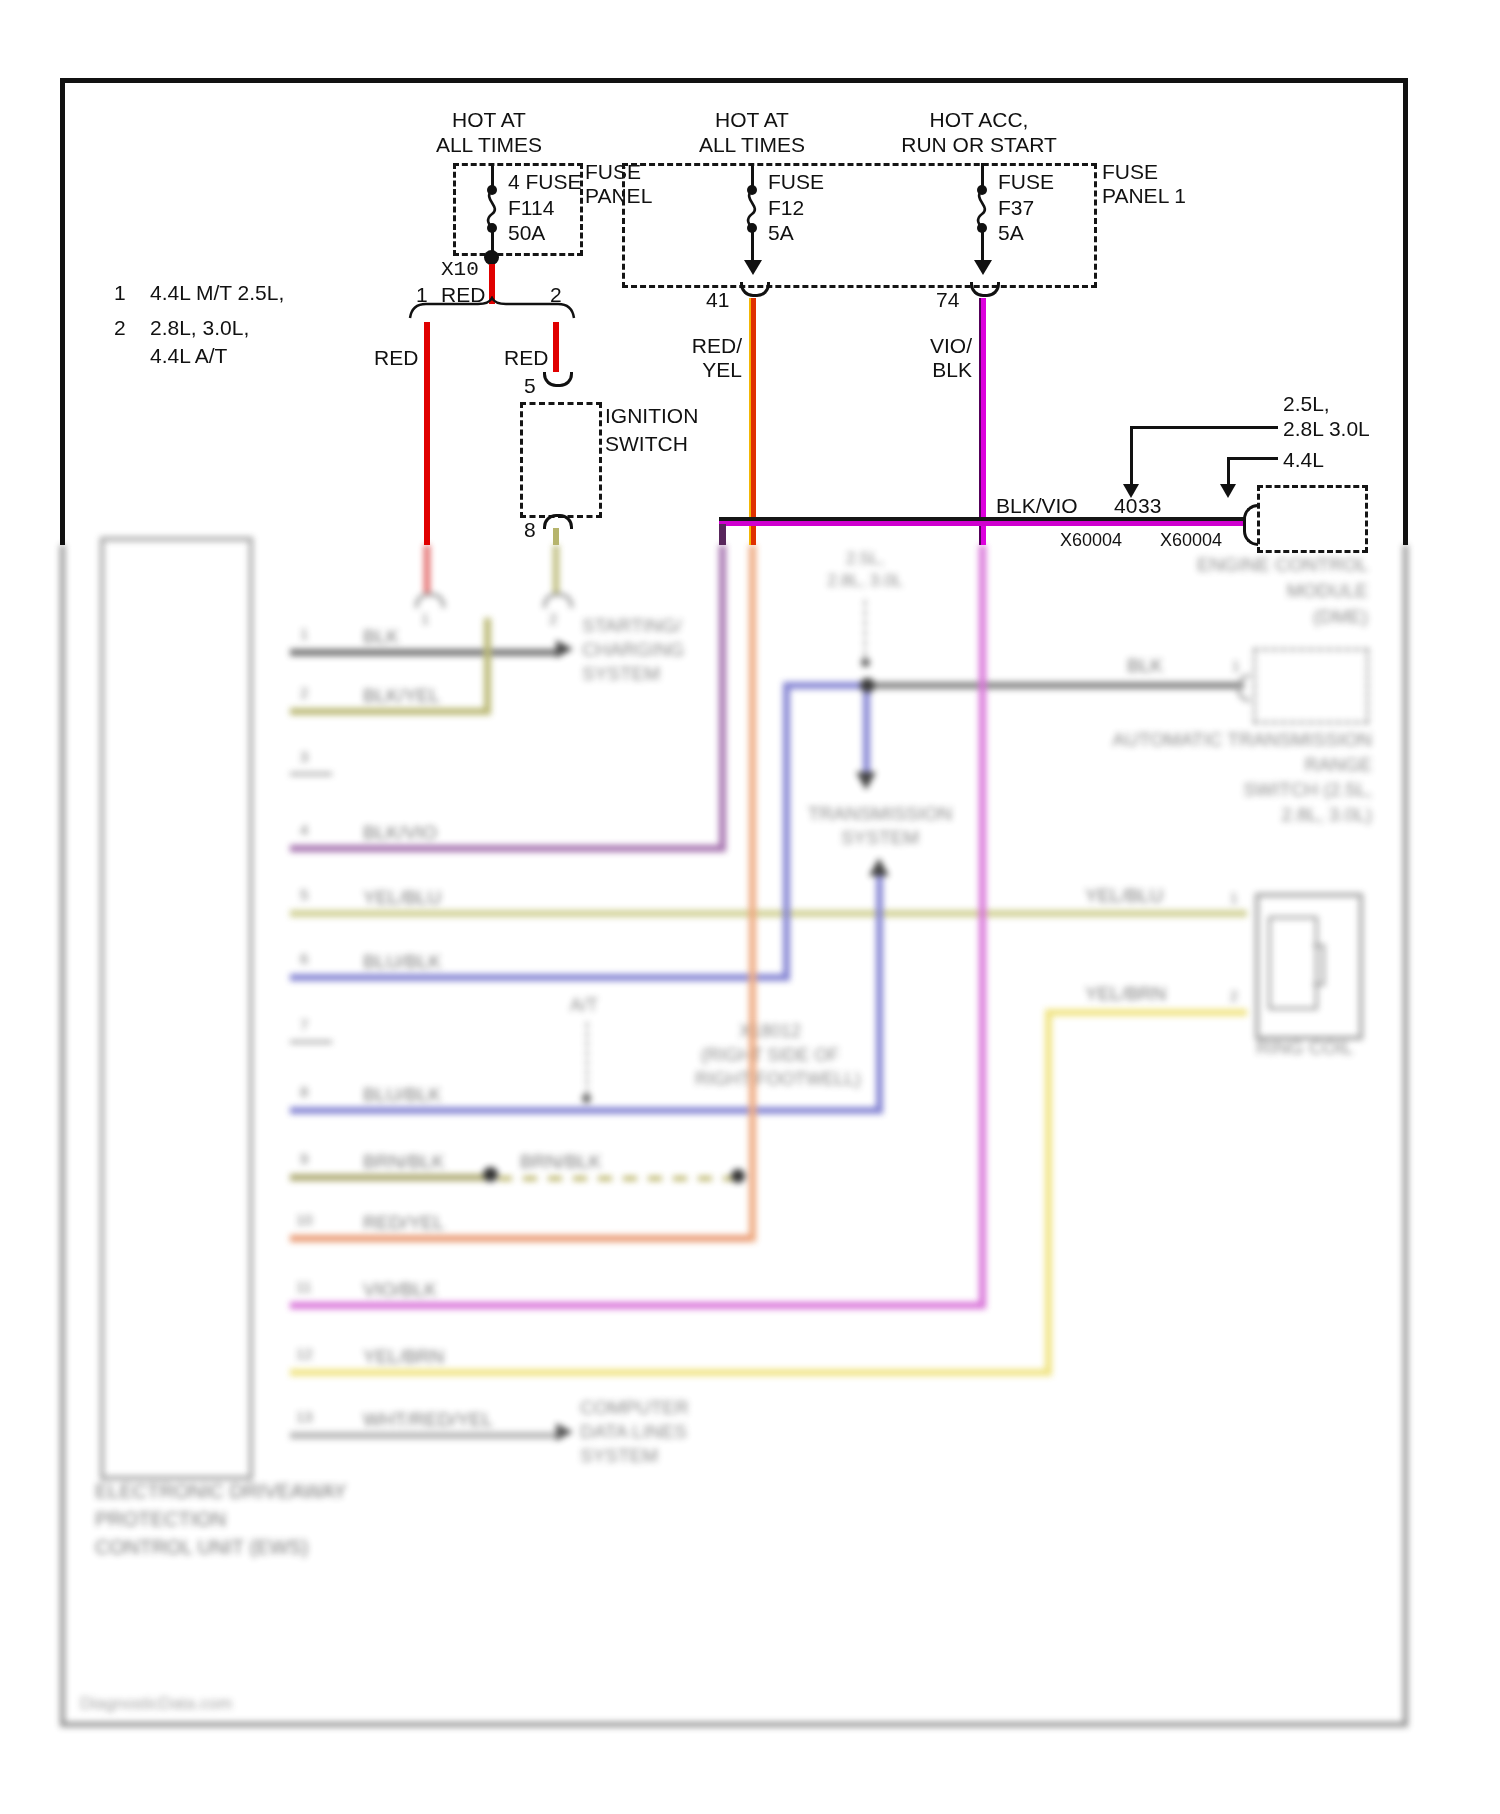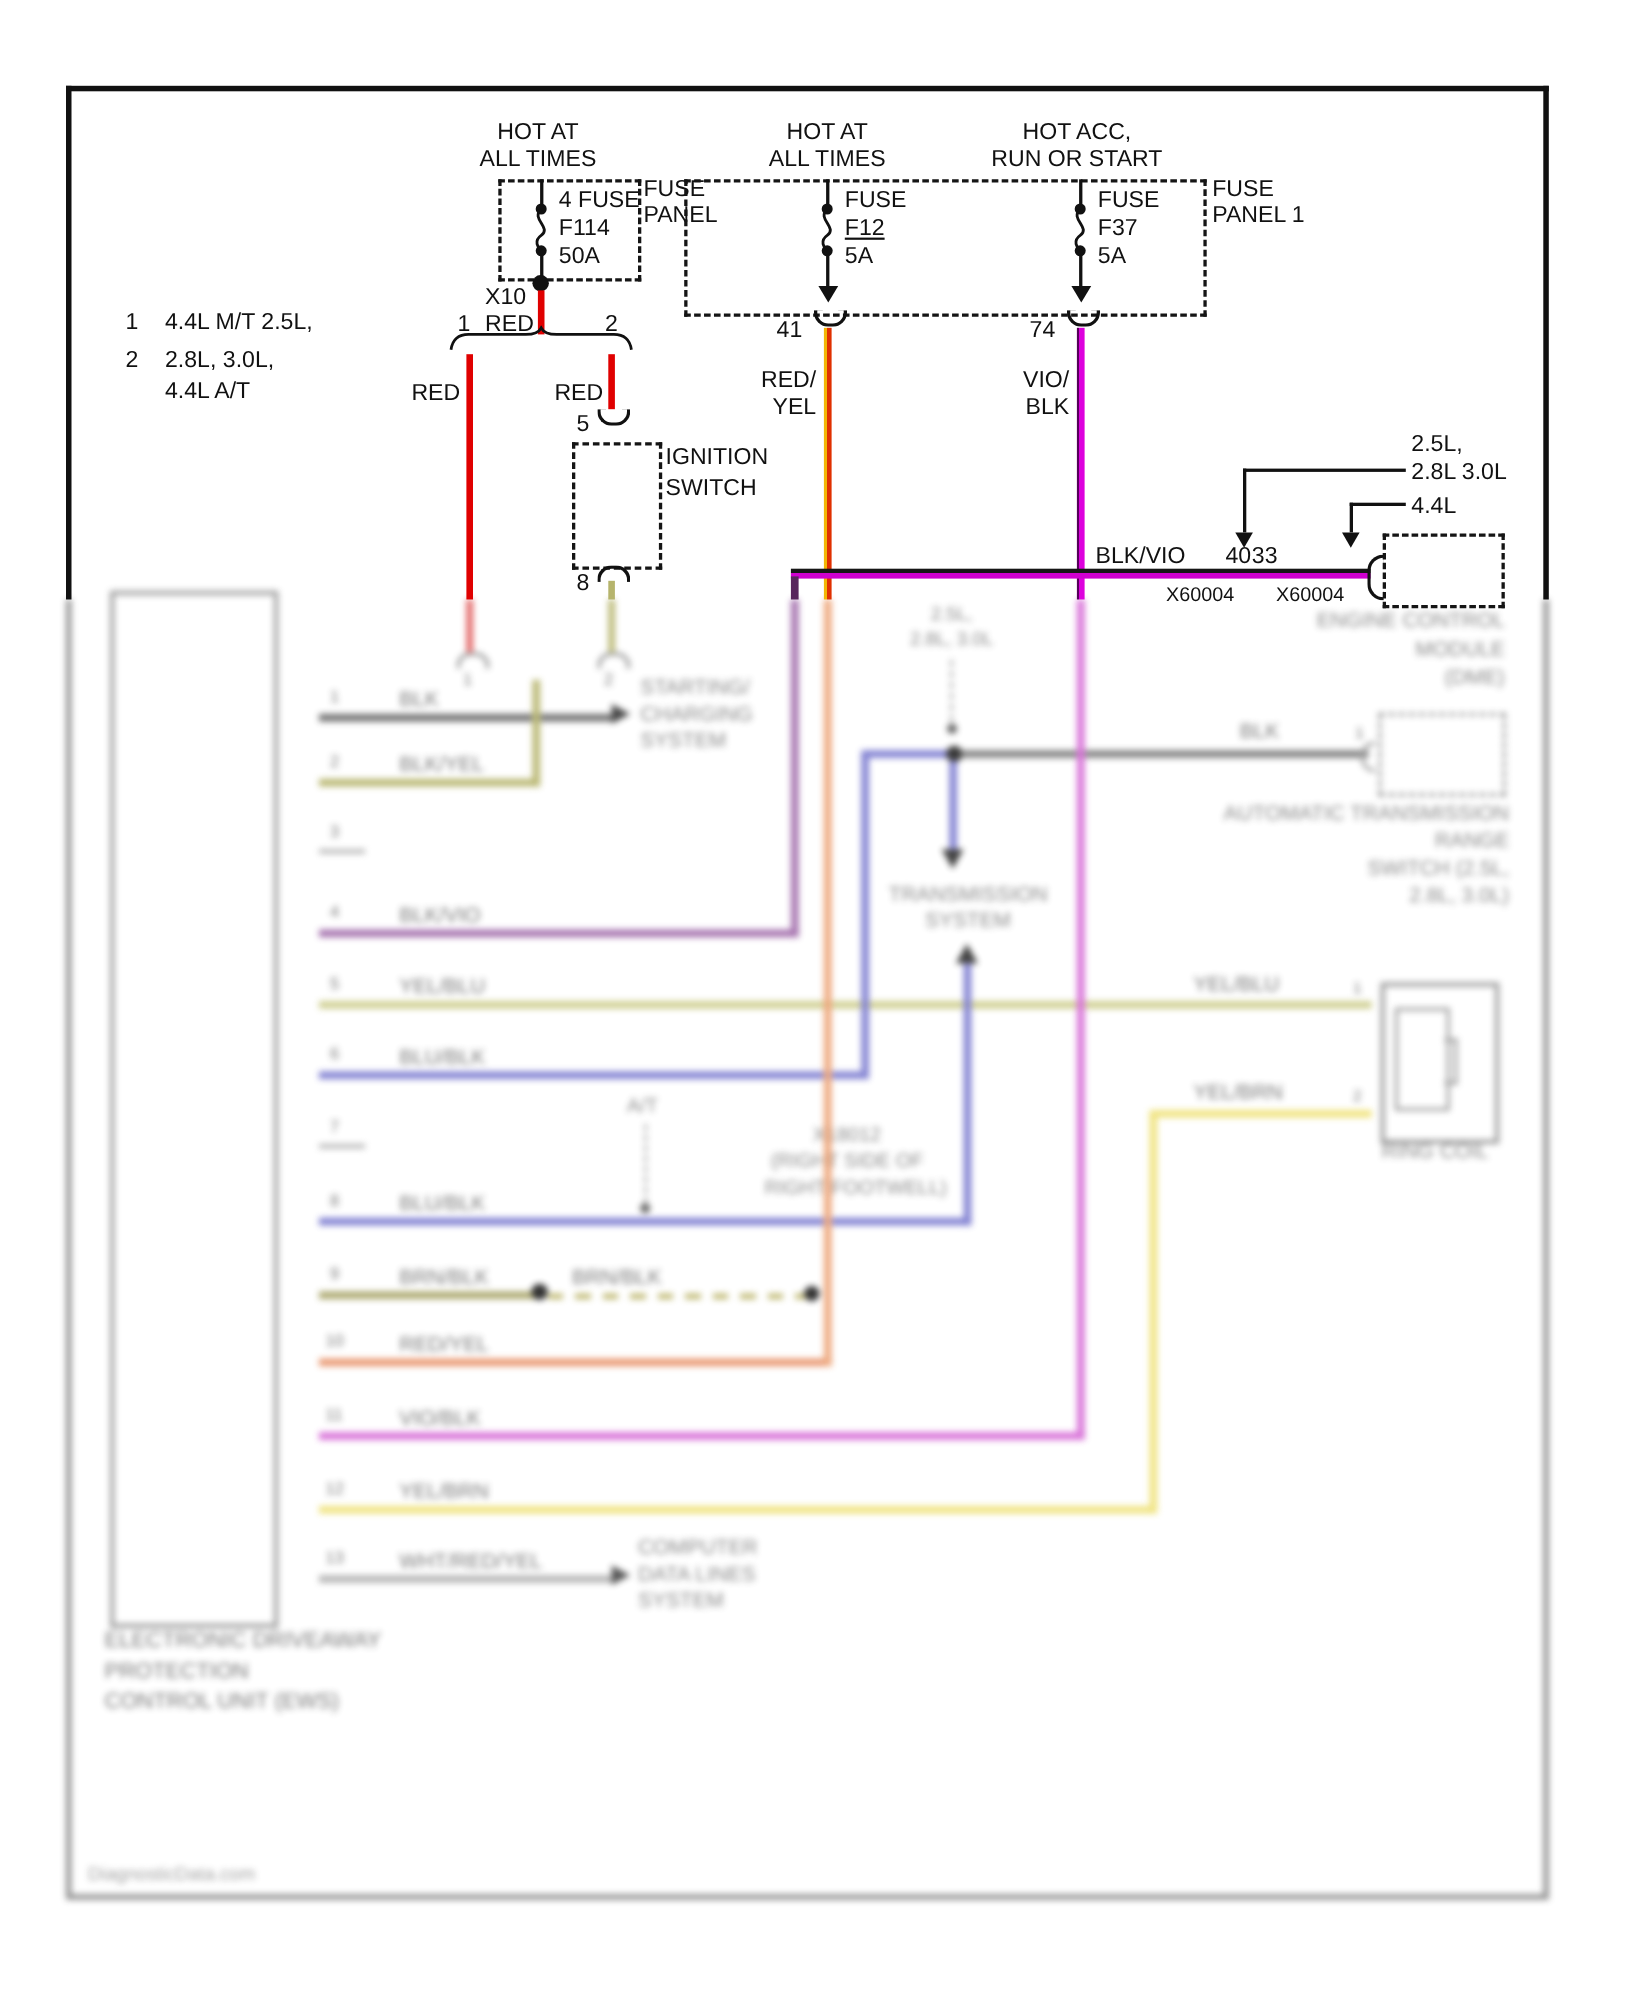--- a/index.html
+++ b/index.html
@@ -187,21 +187,21 @@
         <circle cx="14" cy="45" r="5" fill="#111"></circle>
       <path d="M14,7 C4,16 24,24 14,31 C7,36 11,42 14,45" fill="none" stroke="#111" stroke-width="2.6"></path>
     </svg>
     <div class="w" style="left:491px;top:231px;width:3px;height:22px;background:#111;"></div>
     <div class="t" style="left:508px;top:170px;">4 FUSE</div>
     <div class="t" style="left:508px;top:196px;">F114</div>
     <div class="t" style="left:508px;top:221px;">50A</div>
     <div class="t" style="left:585px;top:160px;">FUSE</div>
     <div class="t" style="left:585px;top:184px;">PANEL</div>
     <div class="dot" style="left:484px;top:250px;width:15px;height:15px;"></div>
-    <div class="t" style="left:441px;top:258px;">X10</div>
+    <div class="t" style="left:441px;top:258px;font-family:Liberation Mono, monospace;">X10</div>
     <div class="w" style="left:489px;top:264px;width:6px;height:40px;background:#e00000;"></div>
     <div class="t" style="left:416px;top:283px;">1</div>
     <div class="t" style="left:441px;top:283px;">RED</div>
     <div class="t" style="left:550px;top:283px;">2</div>
     <svg style="position:absolute;left:408px;top:296px;" width="168" height="24" viewBox="0 0 168 24">
       <path d="M2,22 Q4,8 18,8 L70,8 Q81,8 84,2 Q87,8 98,8 L150,8 Q164,8 166,22" fill="none" stroke="#111" stroke-width="2.5"></path>
     </svg>
     <div class="w" style="left:424px;top:322px;width:6px;height:223px;background:#e00000;"></div>
     <div class="w" style="left:553px;top:322px;width:6px;height:50px;background:#e00000;"></div>
     <div class="t" style="left:374px;top:346px;">RED</div>
@@ -226,21 +226,21 @@
 
     <div class="w" style="left:751px;top:163px;width:3px;height:24px;background:#111;"></div>
     <svg style="position:absolute;left:738px;top:183px;" width="28" height="54" viewBox="0 0 28 54">
       <circle cx="14" cy="7" r="5" fill="#111"></circle>
         <circle cx="14" cy="45" r="5" fill="#111"></circle>
       <path d="M14,7 C4,16 24,24 14,31 C7,36 11,42 14,45" fill="none" stroke="#111" stroke-width="2.6"></path>
     </svg>
     <div class="w" style="left:751px;top:231px;width:3px;height:30px;background:#111;"></div>
     <div class="arr" style="left:744px;top:260px;border-left:9px solid transparent;border-right:9px solid transparent;border-top:15px solid #111;"></div>
     <div class="t" style="left:768px;top:170px;">FUSE</div>
-    <div class="t" style="left:768px;top:196px;text-decoration:underline;">F12</div>
+    <div class="t" style="left:768px;top:196px;">F12</div>
     <div class="t" style="left:768px;top:221px;">5A</div>
     <div class="cup" style="left:740px;top:282px;"></div>
     <div class="t" style="left:706px;top:288px;">41</div>
     <div class="w" style="left:749px;top:298px;width:7px;height:247px;background:linear-gradient(to right,#f2b705 0 35%,#e03000 35%);"></div>
     <div class="t tr" style="left:690px;top:334px;width:52px;">RED/</div>
     <div class="t tr" style="left:690px;top:358px;width:52px;">YEL</div>
 
     <div class="w" style="left:981px;top:163px;width:3px;height:24px;background:#111;"></div>
     <svg style="position:absolute;left:968px;top:183px;" width="28" height="54" viewBox="0 0 28 54">
       <circle cx="14" cy="7" r="5" fill="#111"></circle>

